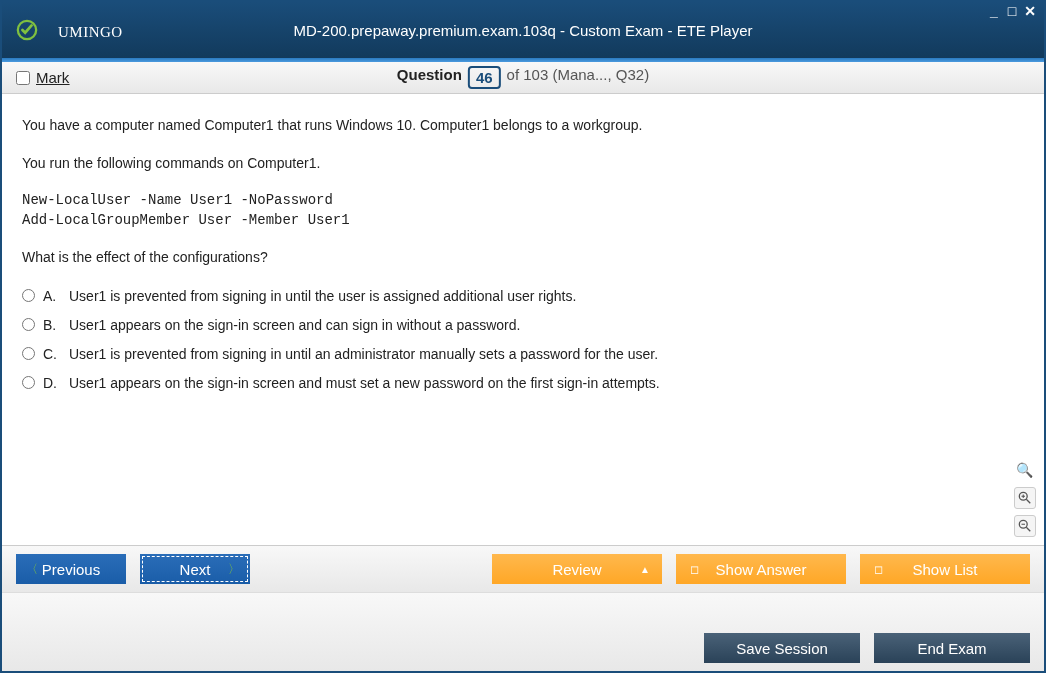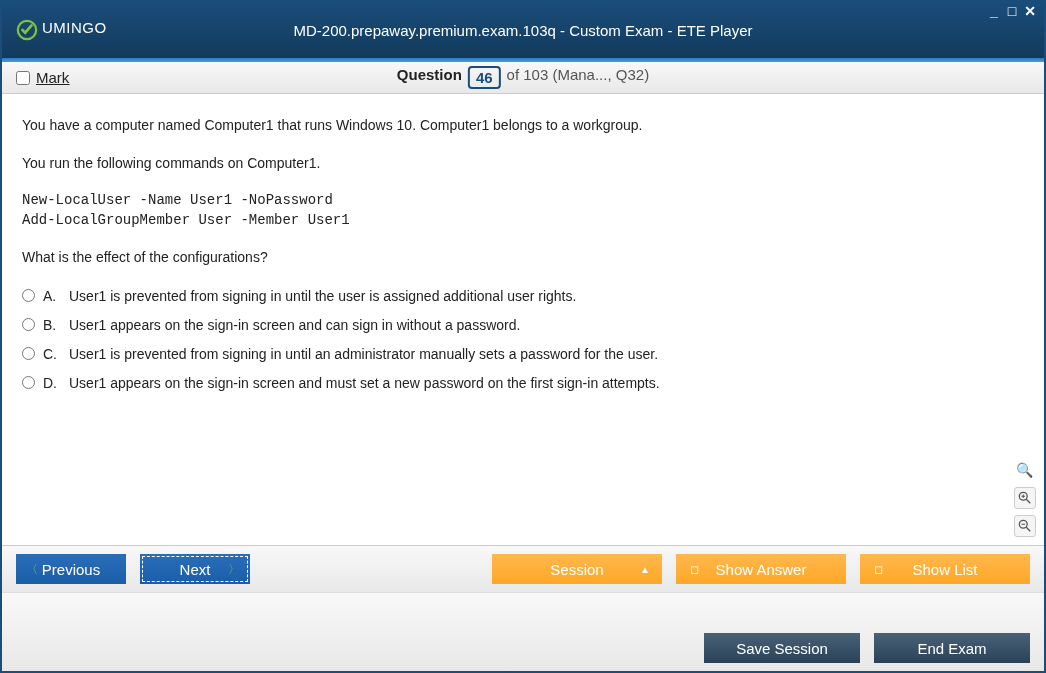--- a/index.html
+++ b/index.html
@@ -1,18 +1,18 @@
 <!DOCTYPE html>
 <html><head>
 <meta charset="utf-8">
 <style>
 * { box-sizing: border-box; margin: 0; padding: 0; }
 body { font-family: Arial, sans-serif; background: #fff; width: 1046px; height: 673px; overflow: hidden; border: 2px solid #1a4d7a; display: flex; flex-direction: column; }
 .titlebar { background: linear-gradient(to bottom, #1a4d7a, #123a5c); height: 56px; display: flex; align-items: center; padding: 0 14px; position: relative; }
-.logo { display: flex; align-items: flex-start; gap: 4px; }
+.logo { display: flex; align-items: flex-end; gap: 20px; font-family: Liberation Serif, serif; }
 .logo-check { width: 22px; height: 22px; }
 .logo-text { color: #fff; font-size: 15px; font-weight: 400; letter-spacing: 0.5px; }
 .win-title { position: absolute; left: 50%; transform: translateX(-50%); color: #fff; font-size: 15px; white-space: nowrap; }
 .win-controls { position: absolute; top: 2px; right: 6px; display: flex; gap: 2px; }
 .win-btn { color: #fff; font-size: 14px; font-weight: bold; width: 16px; height: 14px; display: flex; align-items: center; justify-content: center; cursor: pointer; }
 .accent-strip { height: 4px; background: linear-gradient(to bottom, #2a7abf, #4a9adf); }
 .toolbar { background: linear-gradient(to bottom, #f8f8f8, #e8e8e8); height: 32px; border-bottom: 1px solid #ccc; display: flex; align-items: center; padding: 0 14px; position: relative; }
 .mark-wrap { display: flex; align-items: center; gap: 6px; }
 .mark-cb { width: 14px; height: 14px; }
 .mark-label { font-size: 15px; color: #222; text-decoration: underline; text-decoration-style: solid; cursor: pointer; }
@@ -129,21 +129,21 @@
   <button class="btn btn-blue">
       <span class="chev chev-l">〈</span>
       <span>Previous</span>
     </button>
   <button class="btn btn-blue next">
       <span>Next</span>
       <span class="chev chev-r">〉</span>
     </button>
   <div class="spacer"></div>
   <button class="btn btn-orange">
-      <span>Session</span>
+      <span>Review</span>
       <span class="tri">▲</span>
     </button>
   <button class="btn btn-orange">
       <span class="sq">◻</span>
       <span>Show Answer</span>
     </button>
   <button class="btn btn-orange">
       <span class="sq">◻</span>
       <span>Show List</span>
     </button>

